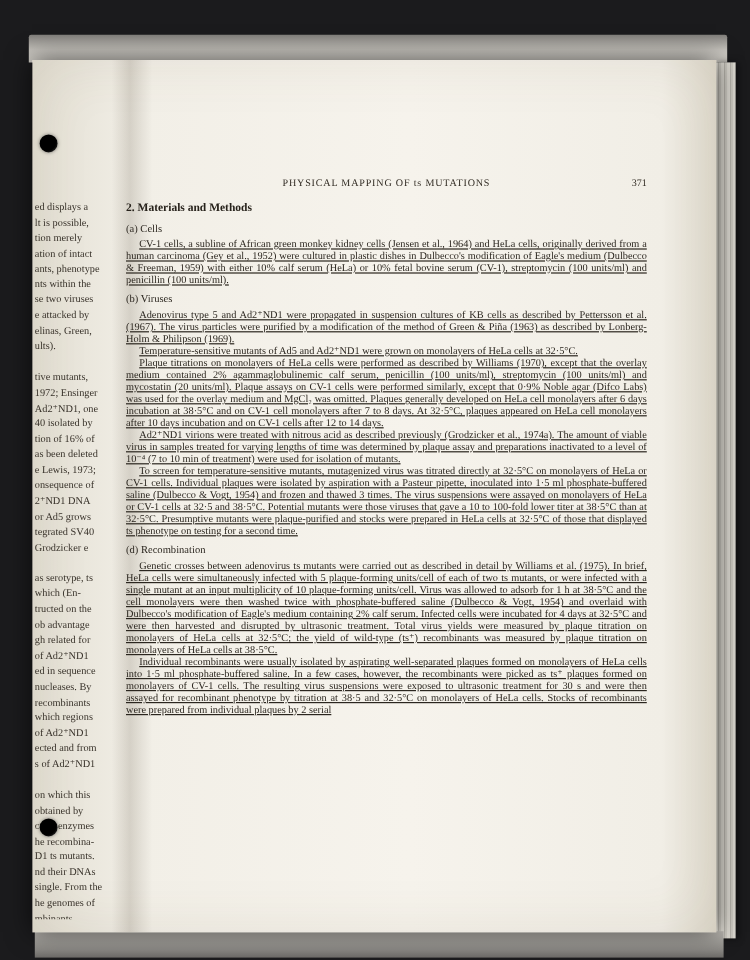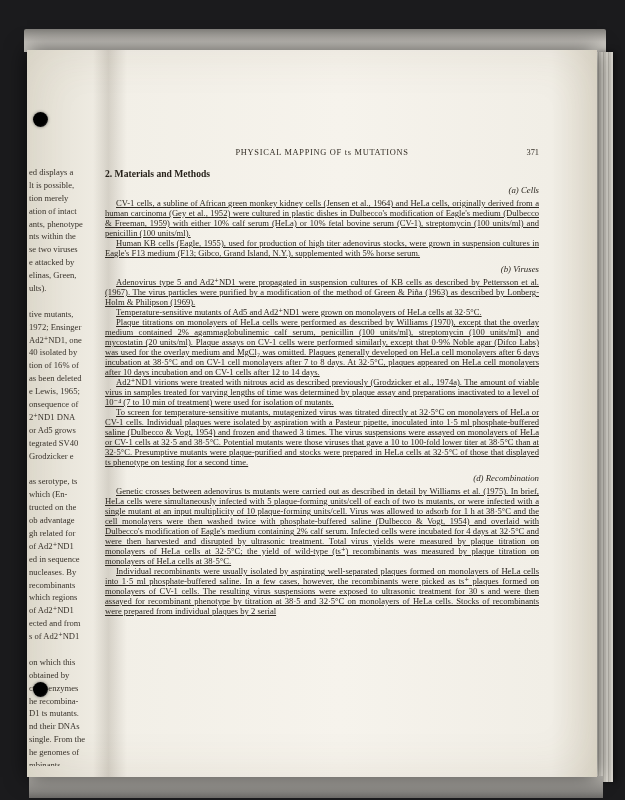--- a/index.html
+++ b/index.html
@@ -55,21 +55,21 @@
   }
   .running-head{
     position:relative;text-align:center;font-size:8.4px;letter-spacing:.7px;
     color:#322c24;height:12px;margin-top:40px;
   }
   .rh-page{position:absolute;right:0;top:0;letter-spacing:0;}
   .section-title{
     text-align:left;font-weight:bold;font-size:9.6px;margin:8px 0 1px;color:#27221b;
   }
   .subsection-heading{
-    text-align:right;font-style:italic;font-size:8.8px;margin:6px 0 3px;color:#2b261f;
+    text-align:left;font-size:8.8px;margin:6px 0 3px;color:#2b261f;
   }
   .body-para{
     margin:0;text-indent:11px;font-size:8.6px;line-height:10px;
     text-align:justify;color:#2b261f;text-decoration:underline;
   }
 </style>
 </head>
 <body>
 
 <div class="scene">
@@ -89,21 +89,21 @@
         <div class="frag-line">e attacked by</div>
         <div class="frag-line">elinas, Green,</div>
         <div class="frag-line">ults).</div>
         <div class="frag-line">&nbsp;</div>
         <div class="frag-line">tive mutants,</div>
         <div class="frag-line">1972; Ensinger</div>
         <div class="frag-line">Ad2⁺ND1, one</div>
         <div class="frag-line">40 isolated by</div>
         <div class="frag-line">tion of 16% of</div>
         <div class="frag-line">as been deleted</div>
-        <div class="frag-line">e Lewis, 1965;</div>
+        <div class="frag-line">e Lewis, 1973;</div>
         <div class="frag-line">onsequence of</div>
         <div class="frag-line">2⁺ND1 DNA</div>
         <div class="frag-line">or Ad5 grows</div>
         <div class="frag-line">tegrated SV40</div>
         <div class="frag-line">Grodzicker e</div>
         <div class="frag-line">&nbsp;</div>
         <div class="frag-line">as serotype, ts</div>
         <div class="frag-line">which (En-</div>
         <div class="frag-line">tructed on the</div>
         <div class="frag-line">ob advantage</div>
@@ -133,21 +133,20 @@
 
     <div class="content">
       <div class="running-head">
         <span class="rh-title">PHYSICAL MAPPING OF ts MUTATIONS</span>
         <span class="rh-page">371</span>
       </div>
       <div class="section-title">2. Materials and Methods</div>
       <div id="sections">
           <div class="subsection-heading">(a) Cells</div>
           <p class="body-para">CV-1 cells, a subline of African green monkey kidney cells (Jensen et al., 1964) and HeLa cells, originally derived from a human carcinoma (Gey et al., 1952) were cultured in plastic dishes in Dulbecco's modification of Eagle's medium (Dulbecco &amp; Freeman, 1959) with either 10% calf serum (HeLa) or 10% fetal bovine serum (CV-1), streptomycin (100 units/ml) and penicillin (100 units/ml).</p>
-          <p class="body-para">Human KB cells (Eagle, 1955), used for production of high titer adenovirus stocks, were grown in suspension cultures in Eagle's F13 medium (F13; Gibco, Grand Island, N.Y.), supplemented with 5% horse serum.</p>
           <div class="subsection-heading">(b) Viruses</div>
           <p class="body-para">Adenovirus type 5 and Ad2⁺ND1 were propagated in suspension cultures of KB cells as described by Pettersson et al. (1967). The virus particles were purified by a modification of the method of Green &amp; Piña (1963) as described by Lonberg-Holm &amp; Philipson (1969).</p>
           <p class="body-para">Temperature-sensitive mutants of Ad5 and Ad2⁺ND1 were grown on monolayers of HeLa cells at 32·5°C.</p>
           <p class="body-para">Plaque titrations on monolayers of HeLa cells were performed as described by Williams (1970), except that the overlay medium contained 2% agammaglobulinemic calf serum, penicillin (100 units/ml), streptomycin (100 units/ml) and mycostatin (20 units/ml). Plaque assays on CV-1 cells were performed similarly, except that 0·9% Noble agar (Difco Labs) was used for the overlay medium and MgCl₂ was omitted. Plaques generally developed on HeLa cell monolayers after 6 days incubation at 38·5°C and on CV-1 cell monolayers after 7 to 8 days. At 32·5°C, plaques appeared on HeLa cell monolayers after 10 days incubation and on CV-1 cells after 12 to 14 days.</p>
           <p class="body-para">Ad2⁺ND1 virions were treated with nitrous acid as described previously (Grodzicker et al., 1974a). The amount of viable virus in samples treated for varying lengths of time was determined by plaque assay and preparations inactivated to a level of 10⁻⁴ (7 to 10 min of treatment) were used for isolation of mutants.</p>
           <p class="body-para">To screen for temperature-sensitive mutants, mutagenized virus was titrated directly at 32·5°C on monolayers of HeLa or CV-1 cells. Individual plaques were isolated by aspiration with a Pasteur pipette, inoculated into 1·5 ml phosphate-buffered saline (Dulbecco &amp; Vogt, 1954) and frozen and thawed 3 times. The virus suspensions were assayed on monolayers of HeLa or CV-1 cells at 32·5 and 38·5°C. Potential mutants were those viruses that gave a 10 to 100-fold lower titer at 38·5°C than at 32·5°C. Presumptive mutants were plaque-purified and stocks were prepared in HeLa cells at 32·5°C of those that displayed ts phenotype on testing for a second time.</p>
           <div class="subsection-heading">(d) Recombination</div>
           <p class="body-para">Genetic crosses between adenovirus ts mutants were carried out as described in detail by Williams et al. (1975). In brief, HeLa cells were simultaneously infected with 5 plaque-forming units/cell of each of two ts mutants, or were infected with a single mutant at an input multiplicity of 10 plaque-forming units/cell. Virus was allowed to adsorb for 1 h at 38·5°C and the cell monolayers were then washed twice with phosphate-buffered saline (Dulbecco &amp; Vogt, 1954) and overlaid with Dulbecco's modification of Eagle's medium containing 2% calf serum. Infected cells were incubated for 4 days at 32·5°C and were then harvested and disrupted by ultrasonic treatment. Total virus yields were measured by plaque titration on monolayers of HeLa cells at 32·5°C; the yield of wild-type (ts⁺) recombinants was measured by plaque titration on monolayers of HeLa cells at 38·5°C.</p>
           <p class="body-para">Individual recombinants were usually isolated by aspirating well-separated plaques formed on monolayers of HeLa cells into 1·5 ml phosphate-buffered saline. In a few cases, however, the recombinants were picked as ts⁺ plaques formed on monolayers of CV-1 cells. The resulting virus suspensions were exposed to ultrasonic treatment for 30 s and were then assayed for recombinant phenotype by titration at 38·5 and 32·5°C on monolayers of HeLa cells. Stocks of recombinants were prepared from individual plaques by 2 serial</p>
         </div>

